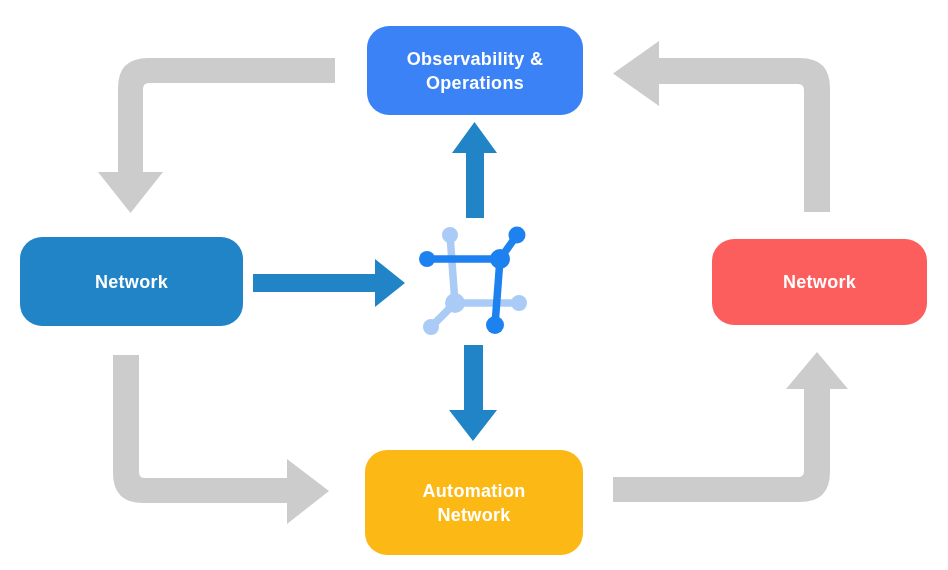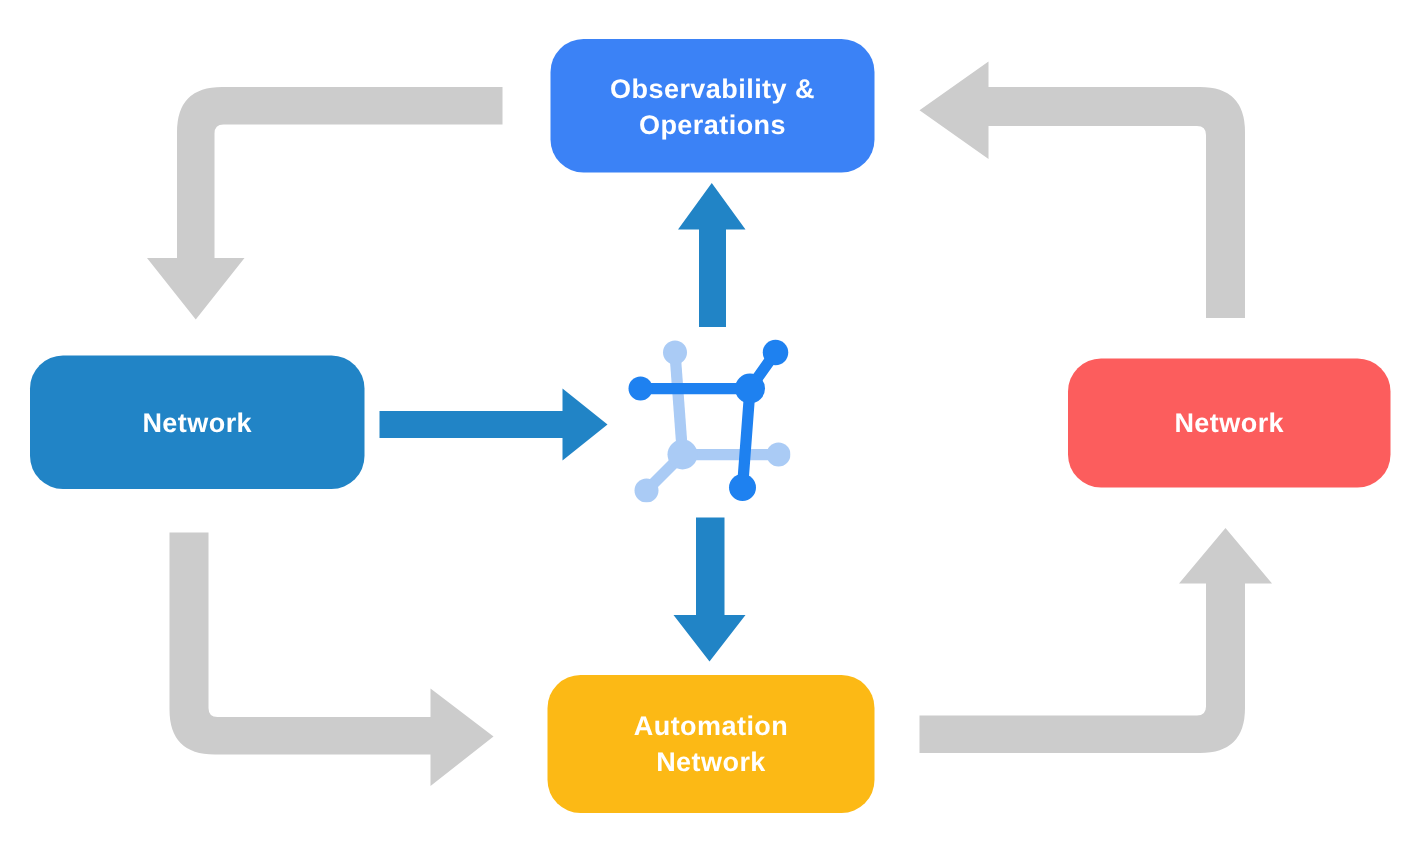--- a/index.html
+++ b/index.html
@@ -27,21 +27,21 @@
     line-height: 24px;
     display: flex;
     flex-direction: column;
     align-items: center;
     justify-content: center;
     text-align: center;
   }
   .node-observability { left: 367px; top: 26px;  width: 216px; height: 89px; background: #3b82f6; }
   .node-operations    { left: 20px;  top: 237px; width: 223px; height: 89px; background: #2184C6; }
   .node-infrastructure{ left: 712px; top: 239px; width: 215px; height: 86px; background: #FC5D5D; }
-  .node-automation    { left: 365px; top: 450px; width: 218px; height: 92px; background: #FCB915; }
+  .node-automation    { left: 365px; top: 450px; width: 218px; height: 105px; background: #FCB915; }
   .center-icon {
     position: absolute;
     left: 417px; top: 225px;
     width: 110px; height: 110px;
   }
   .center-icon svg { display: block; width: 110px; height: 110px; }
 </style>
 </head>
 <body>
 

